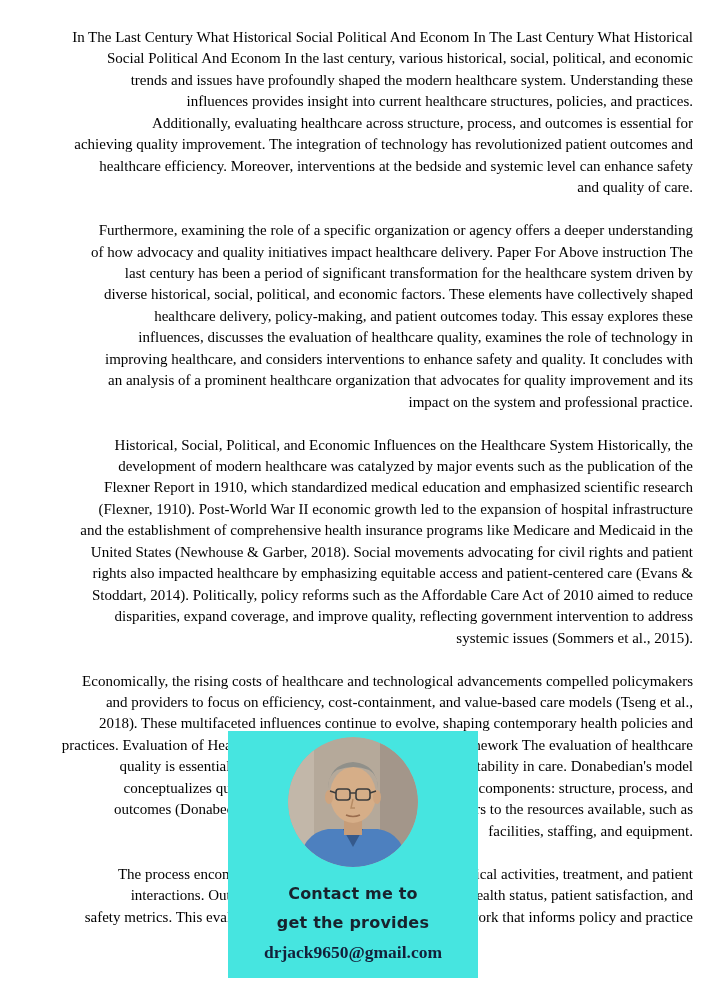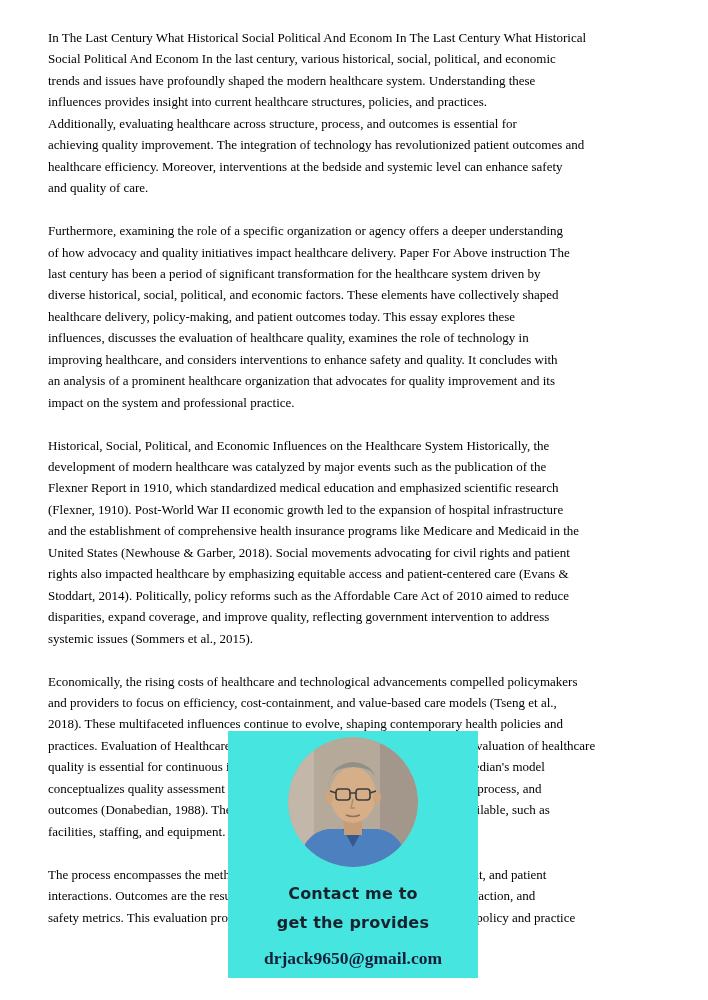--- a/index.html
+++ b/index.html
@@ -10,22 +10,23 @@
     position: relative;
     overflow: hidden;
     font-family: "Liberation Serif", serif;
   }
   .doc {
     position: absolute;
     left: 48px;
     top: 27px;
     width: 645px;
     color: #000000;
-    font-size: 13px;
+    font-size: 15px;
     line-height: 21.45px;
+    text-align: right;
   }
   .doc p {
     white-space: pre-line;
     margin: 0 0 21.45px 0;
   }
   .contact-card {
     position: absolute;
     left: 228px;
     top: 731px;
     width: 250px;
@@ -45,21 +46,21 @@
   .contact-heading {
     margin-top: 12px;
     font-family: "DejaVu Sans", sans-serif;
     font-weight: bold;
     font-size: 16px;
     line-height: 29px;
     text-align: center;
     letter-spacing: 0.2px;
   }
   .contact-email {
-    margin-top: 11px;
+    margin-top: 5px;
     font-family: "Liberation Serif", serif;
     font-weight: bold;
     font-size: 17.5px;
     text-align: center;
   }
 </style>
 </head>
 <body>
 
 <div class="doc">

